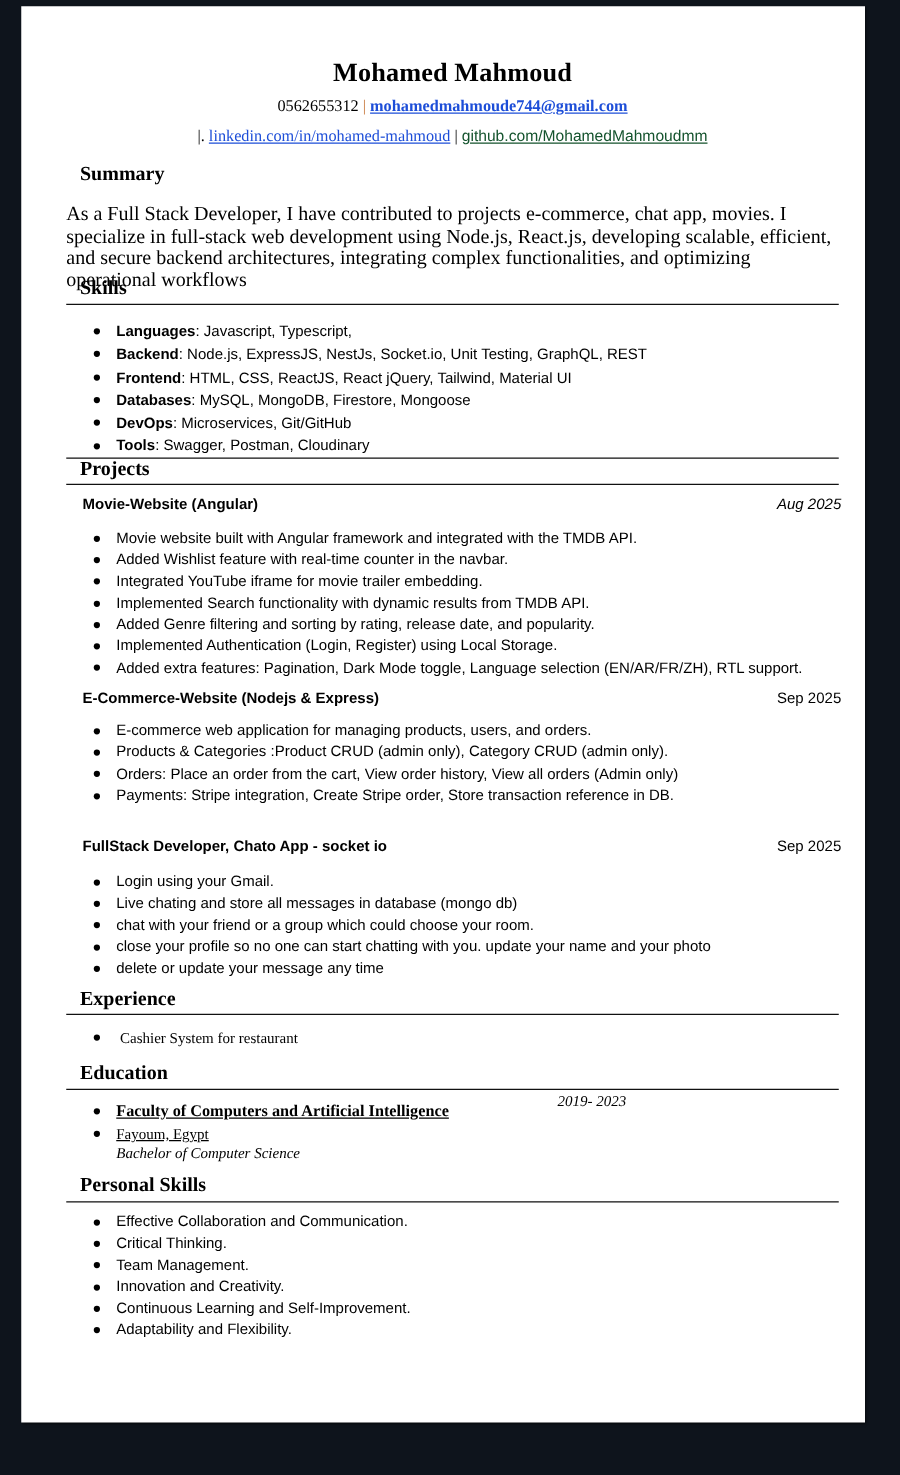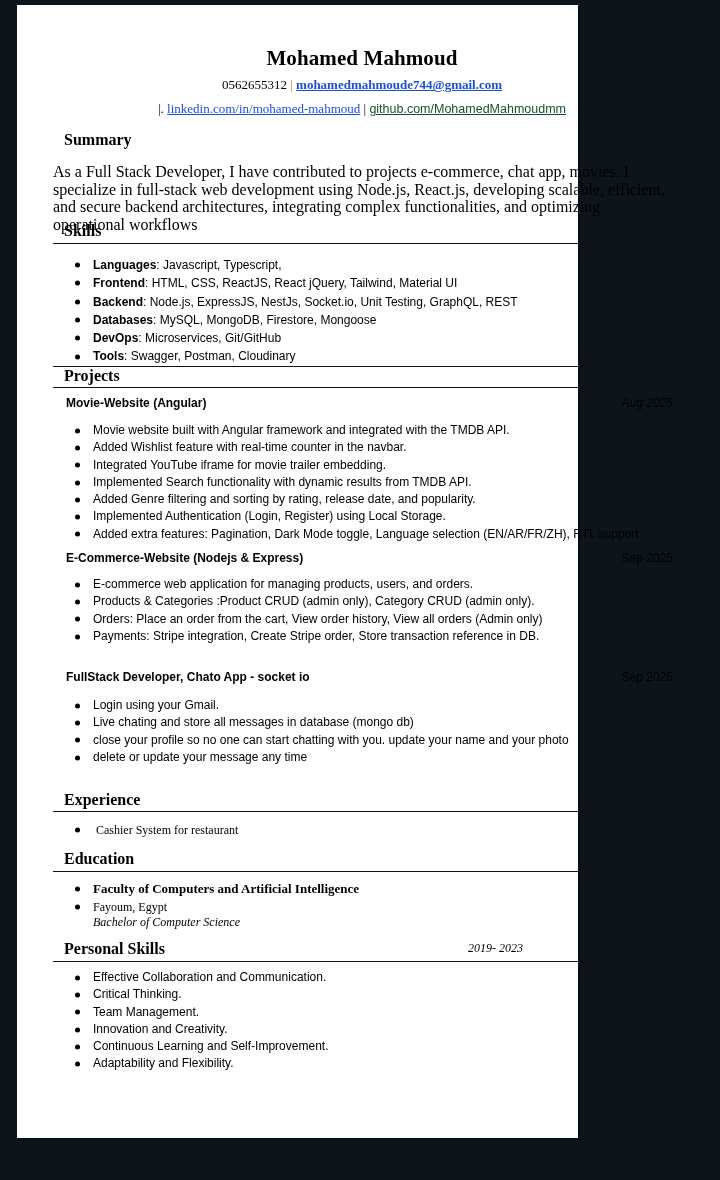--- a/index.html
+++ b/index.html
@@ -1,21 +1,21 @@
 <!DOCTYPE html>
 <html><head>
 <meta charset="utf-8">
 <style>
   html, body { margin: 0; padding: 0; }
   body {
     width: 720px; height: 1180px; background: #0e141c; position: relative; overflow: hidden;
     font-family: "Liberation Serif", serif; color: #000;
   }
   .page {
-    position: absolute; left: 17px; top: 5px; width: 561px; height: 1133px;
+    position: absolute; left: 17px; top: 5px; width: 675px; height: 1133px;
     background: #fff; box-shadow: 1px 1px 2px rgba(0,0,0,0.6);
   }
   .content { position: absolute; left: 36px; top: 0; width: 618px; }
   .name {
     position: absolute; top: 41px; left: 0; width: 100%; text-align: center;
     font-family: "Liberation Serif", serif; font-weight: bold; font-size: 21px; letter-spacing: 0.1px;
   }
   .contact1 {
     position: absolute; top: 72px; left: 0; width: 100%; text-align: center;
     font-size: 13px;
@@ -82,22 +82,22 @@
       <span class="link-sans">github.com/MohamedMahmoudmm</span>
     </div>
 
     <div class="section-title" style="top:126px;">Summary</div>
     <div class="summary-text">As a Full Stack Developer, I have contributed to projects e-commerce, chat app, movies. I specialize in full-stack web development using Node.js, React.js, developing scalable, efficient, and secure backend architectures, integrating complex functionalities, and optimizing operational workflows</div>
 
     <div class="section-title" style="top:217px;">Skills</div>
     <div class="rule" style="top:238px;"></div>
     <ul class="bullets skills sans" style="top:251px;">
       <li><b>Languages</b><span>: Javascript, Typescript,</span></li>
+      <li><b>Backend</b><span>: Node.js, ExpressJS, NestJs, Socket.io, Unit Testing, GraphQL, REST</span></li>
       <li><b>Frontend</b><span>: HTML, CSS, ReactJS, React jQuery, Tailwind, Material UI</span></li>
-      <li><b>Backend</b><span>: Node.js, ExpressJS, NestJs, Socket.io, Unit Testing, GraphQL, REST</span></li>
       <li><b>Databases</b><span>: MySQL, MongoDB, Firestore, Mongoose</span></li>
       <li><b>DevOps</b><span>: Microservices, Git/GitHub</span></li>
       <li><b>Tools</b><span>: Swagger, Postman, Cloudinary</span></li>
     </ul>
     <div class="rule" style="top:361px;"></div>
 
     <div class="section-title" style="top:362px;">Projects</div>
     <div class="rule" style="top:382px;"></div>
 
     <div class="proj-head" style="top:391px;">
@@ -125,38 +125,39 @@
       <li>Payments: Stripe integration, Create Stripe order, Store transaction reference in DB.</li>
     </ul>
 
     <div class="proj-head" style="top:665px;">
       <span>FullStack Developer, Chato App - socket io</span>
       <span class="proj-date">Sep 2025</span>
     </div>
     <ul class="bullets proj sans" style="top:692px;">
       <li>Login using your Gmail.</li>
       <li>Live chating and store all messages in database (mongo db)</li>
+      <li>chat with your friend or a group which could choose your room.</li>
       <li>close your profile so no one can start chatting with you. update your name and your photo</li>
       <li>delete or update your message any time</li>
     </ul>
 
     <div class="section-title" style="top:786px;">Experience</div>
     <div class="rule" style="top:806px;"></div>
     <ul class="bullets serif" style="top:816px;">
       <li style="height:18px;line-height:18px;padding-left:43px;">Cashier System for restaurant</li>
     </ul>
 
     <div class="section-title" style="top:845px;">Education</div>
     <div class="rule" style="top:866px;"></div>
-    <ul class="bullets serif" style="top:875px;">
+    <ul class="bullets serif" style="top:875px;text-decoration:underline;">
       <li style="height:18px;line-height:18px;font-weight:bold;font-size:13px;">Faculty of Computers and Artificial Intelligence</li>
       <li style="height:18px;line-height:18px;">Fayoum, Egypt</li>
     </ul>
     <div class="edu-sub" style="top:910px;">Bachelor of Computer Science</div>
-    <div class="edu-sub" style="top:936px;left:393px;margin-left:22px;">2019- 2023</div>
+    <div class="edu-sub" style="top:869px;left:393px;">2019- 2023</div>
 
     <div class="section-title" style="top:935px;">Personal Skills</div>
     <div class="rule" style="top:956px;"></div>
     <ul class="bullets pers sans" style="top:964px;">
       <li>Effective Collaboration and Communication.</li>
       <li>Critical Thinking.</li>
       <li>Team Management.</li>
       <li>Innovation and Creativity.</li>
       <li>Continuous Learning and Self-Improvement.</li>
       <li>Adaptability and Flexibility.</li>

